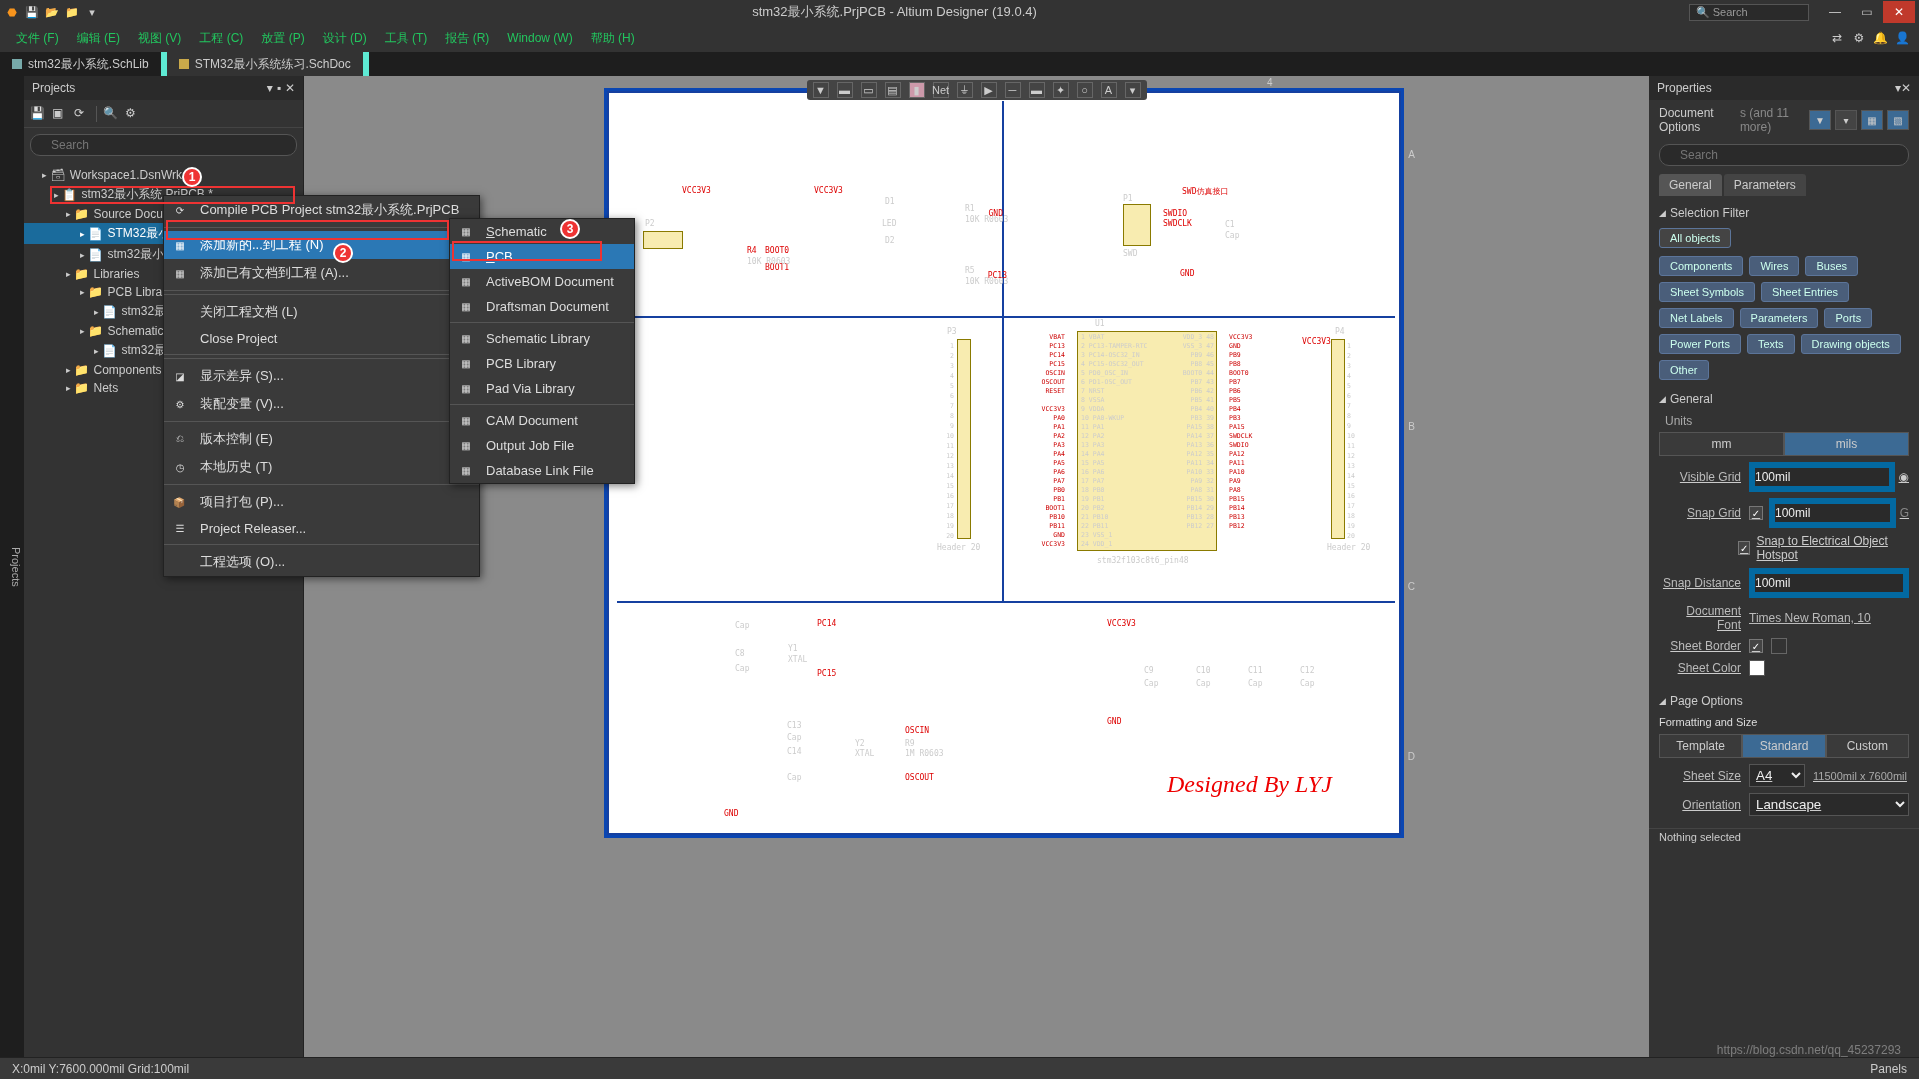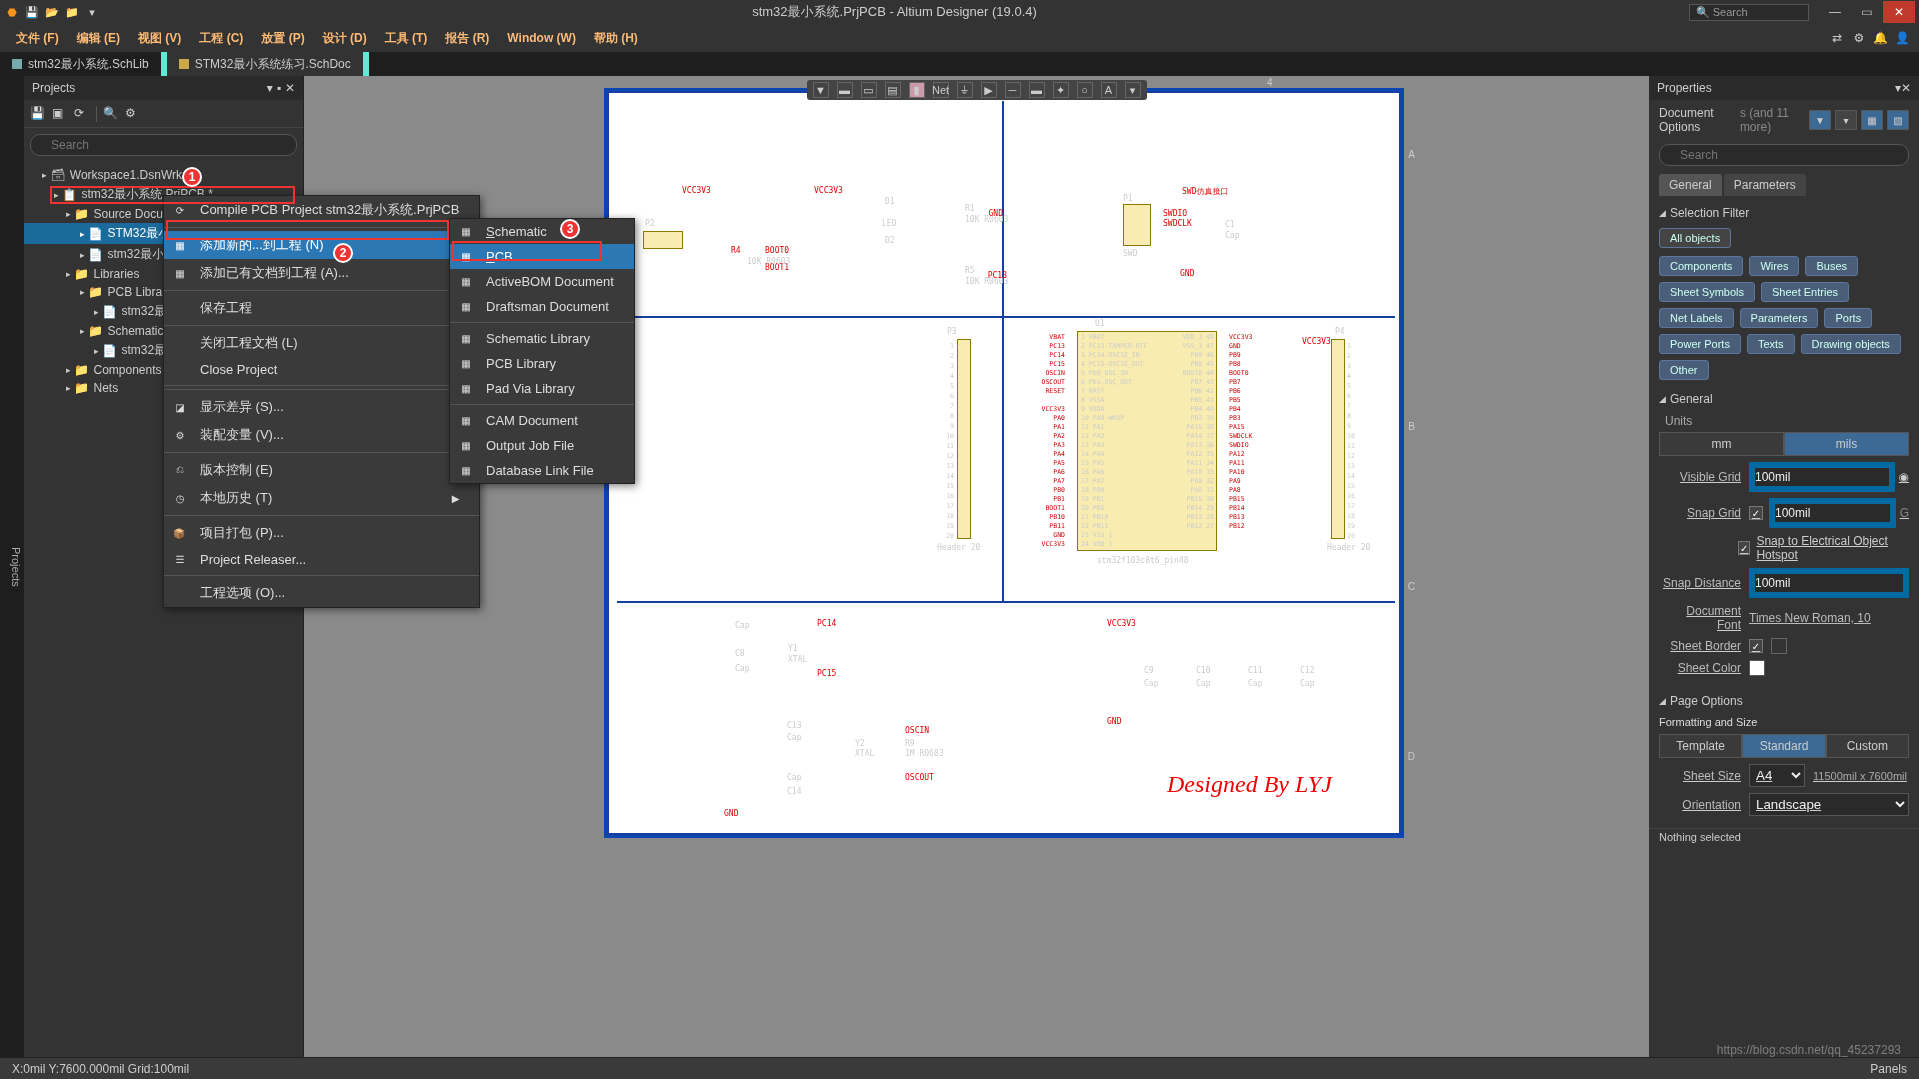--- a/index.html
+++ b/index.html
@@ -10,21 +10,21 @@
 .titlebar .ql { display: flex; gap: 4px; align-items: center; }
 .titlebar .ql span { width: 16px; height: 16px; display: inline-flex; align-items: center; justify-content: center; font-size: 11px; }
 .titlebar .title { flex: 1; text-align: center; color: #ccc; font-size: 13px; }
 .titlebar .search { display: flex; align-items: center; background: #2a2a2a; border: 1px solid #555; padding: 1px 6px; width: 120px; font-size: 11px; color: #999; }
 .titlebar .winbtns { display: flex; margin-left: 10px; }
 .titlebar .winbtns span { width: 32px; height: 22px; display: inline-flex; align-items: center; justify-content: center; }
 .titlebar .winbtns .close { background: #c0392b; color: #fff; }
 
 
 .menubar { height: 28px; background: #333; display: flex; align-items: center; padding: 0 8px; gap: 2px; }
-.menubar .mi { padding: 4px 8px; color: #fdba74; font-size: 12px; cursor: default; font-weight: bold; }
+.menubar .mi { padding: 4px 8px; color: #22c55e; font-size: 12px; cursor: default; }
 .menubar .right { margin-left: auto; display: flex; gap: 6px; }
 .menubar .right span { width: 16px; height: 16px; display:inline-flex; align-items:center; justify-content:center; }
 
 
 .tabbar { height: 24px; background: #1e1e1e; display: flex; }
 .tabbar .tab { padding: 3px 12px; border-right: 6px solid #5eead4; display: flex; align-items: center; gap: 6px; font-size: 12px; }
 .tabbar .tab.active { background: #333; }
 .tabbar .tab .ico { width: 10px; height: 10px; background: #c9a94a; }
 .tabbar .tab.sch .ico { background: #7aa; }
 
@@ -273,21 +273,21 @@
     <div class="sheet">
 
       <div class="box" style="left:0;top:0;width:794px;height:744px;border-width:2px"></div>
       <div class="wire" style="left:395px;top:10px;width:2px;height:500px"></div>
       <div class="wire" style="left:10px;top:225px;width:778px;height:2px"></div>
       <div class="wire" style="left:10px;top:510px;width:778px;height:2px"></div>
 
       <div class="schtext" style="left:75px;top:95px;color:#d00">VCC3V3</div>
       <div class="schemblock" style="left:36px;top:140px;width:40px;height:18px"></div>
       <div class="schtext" style="left:38px;top:128px">P2</div>
-      <div class="schtext" style="left:124px;top:155px;color:#d00">R4</div>
+      <div class="schtext" style="left:140px;top:155px;color:#d00">R4</div>
       <div class="schtext" style="left:158px;top:155px;color:#d00">BOOT0</div>
       <div class="schtext" style="left:158px;top:172px;color:#d00">BOOT1</div>
       <div class="schtext" style="left:140px;top:166px">10K R0603</div>
 
       <div class="schtext" style="left:207px;top:95px;color:#d00">VCC3V3</div>
       <div class="schtext" style="left:278px;top:106px">D1</div>
       <div class="schtext" style="left:278px;top:145px">D2</div>
       <div class="schtext" style="left:275px;top:128px">LED</div>
       <div class="schtext" style="left:358px;top:113px">R1</div>
       <div class="schtext" style="left:358px;top:175px">R5</div>
@@ -327,21 +327,21 @@
 
       <div class="schtext" style="left:210px;top:528px;color:#d00">PC14</div>
       <div class="schtext" style="left:210px;top:578px;color:#d00">PC15</div>
       <div class="schtext" style="left:128px;top:530px">Cap</div>
       <div class="schtext" style="left:128px;top:558px">C8</div>
       <div class="schtext" style="left:128px;top:573px">Cap</div>
       <div class="schtext" style="left:181px;top:553px">Y1</div>
       <div class="schtext" style="left:181px;top:564px">XTAL</div>
       <div class="schtext" style="left:180px;top:630px">C13</div>
       <div class="schtext" style="left:180px;top:642px">Cap</div>
-      <div class="schtext" style="left:180px;top:696px">C14</div>
+      <div class="schtext" style="left:180px;top:656px">C14</div>
       <div class="schtext" style="left:180px;top:682px">Cap</div>
       <div class="schtext" style="left:248px;top:648px">Y2</div>
       <div class="schtext" style="left:248px;top:658px">XTAL</div>
       <div class="schtext" style="left:298px;top:635px;color:#d00">OSCIN</div>
       <div class="schtext" style="left:298px;top:682px;color:#d00">OSCOUT</div>
       <div class="schtext" style="left:298px;top:648px">R9</div>
       <div class="schtext" style="left:298px;top:658px">1M R0603</div>
       <div class="schtext" style="left:117px;top:718px;color:#d00">GND</div>
 
       <div class="schtext" style="left:500px;top:528px;color:#d00">VCC3V3</div>
@@ -481,24 +481,20 @@
     <div class="item hov">
       <span class="ico">▦</span>
       <span>添加新的...到工程 (N)</span>
       <span class="arr">▶</span>
     </div>
     <div class="item">
       <span class="ico">▦</span>
       <span>添加已有文档到工程 (A)...</span>
     </div>
     <div class="sep"></div>
-    <div class="item">
-      <span class="ico"></span>
-      <span>保存工程</span>
-    </div>
     <div class="sep"></div>
     <div class="item">
       <span class="ico"></span>
       <span>关闭工程文档 (L)</span>
     </div>
     <div class="item">
       <span class="ico"></span>
       <span>Close Project</span>
     </div>
     <div class="sep"></div>

